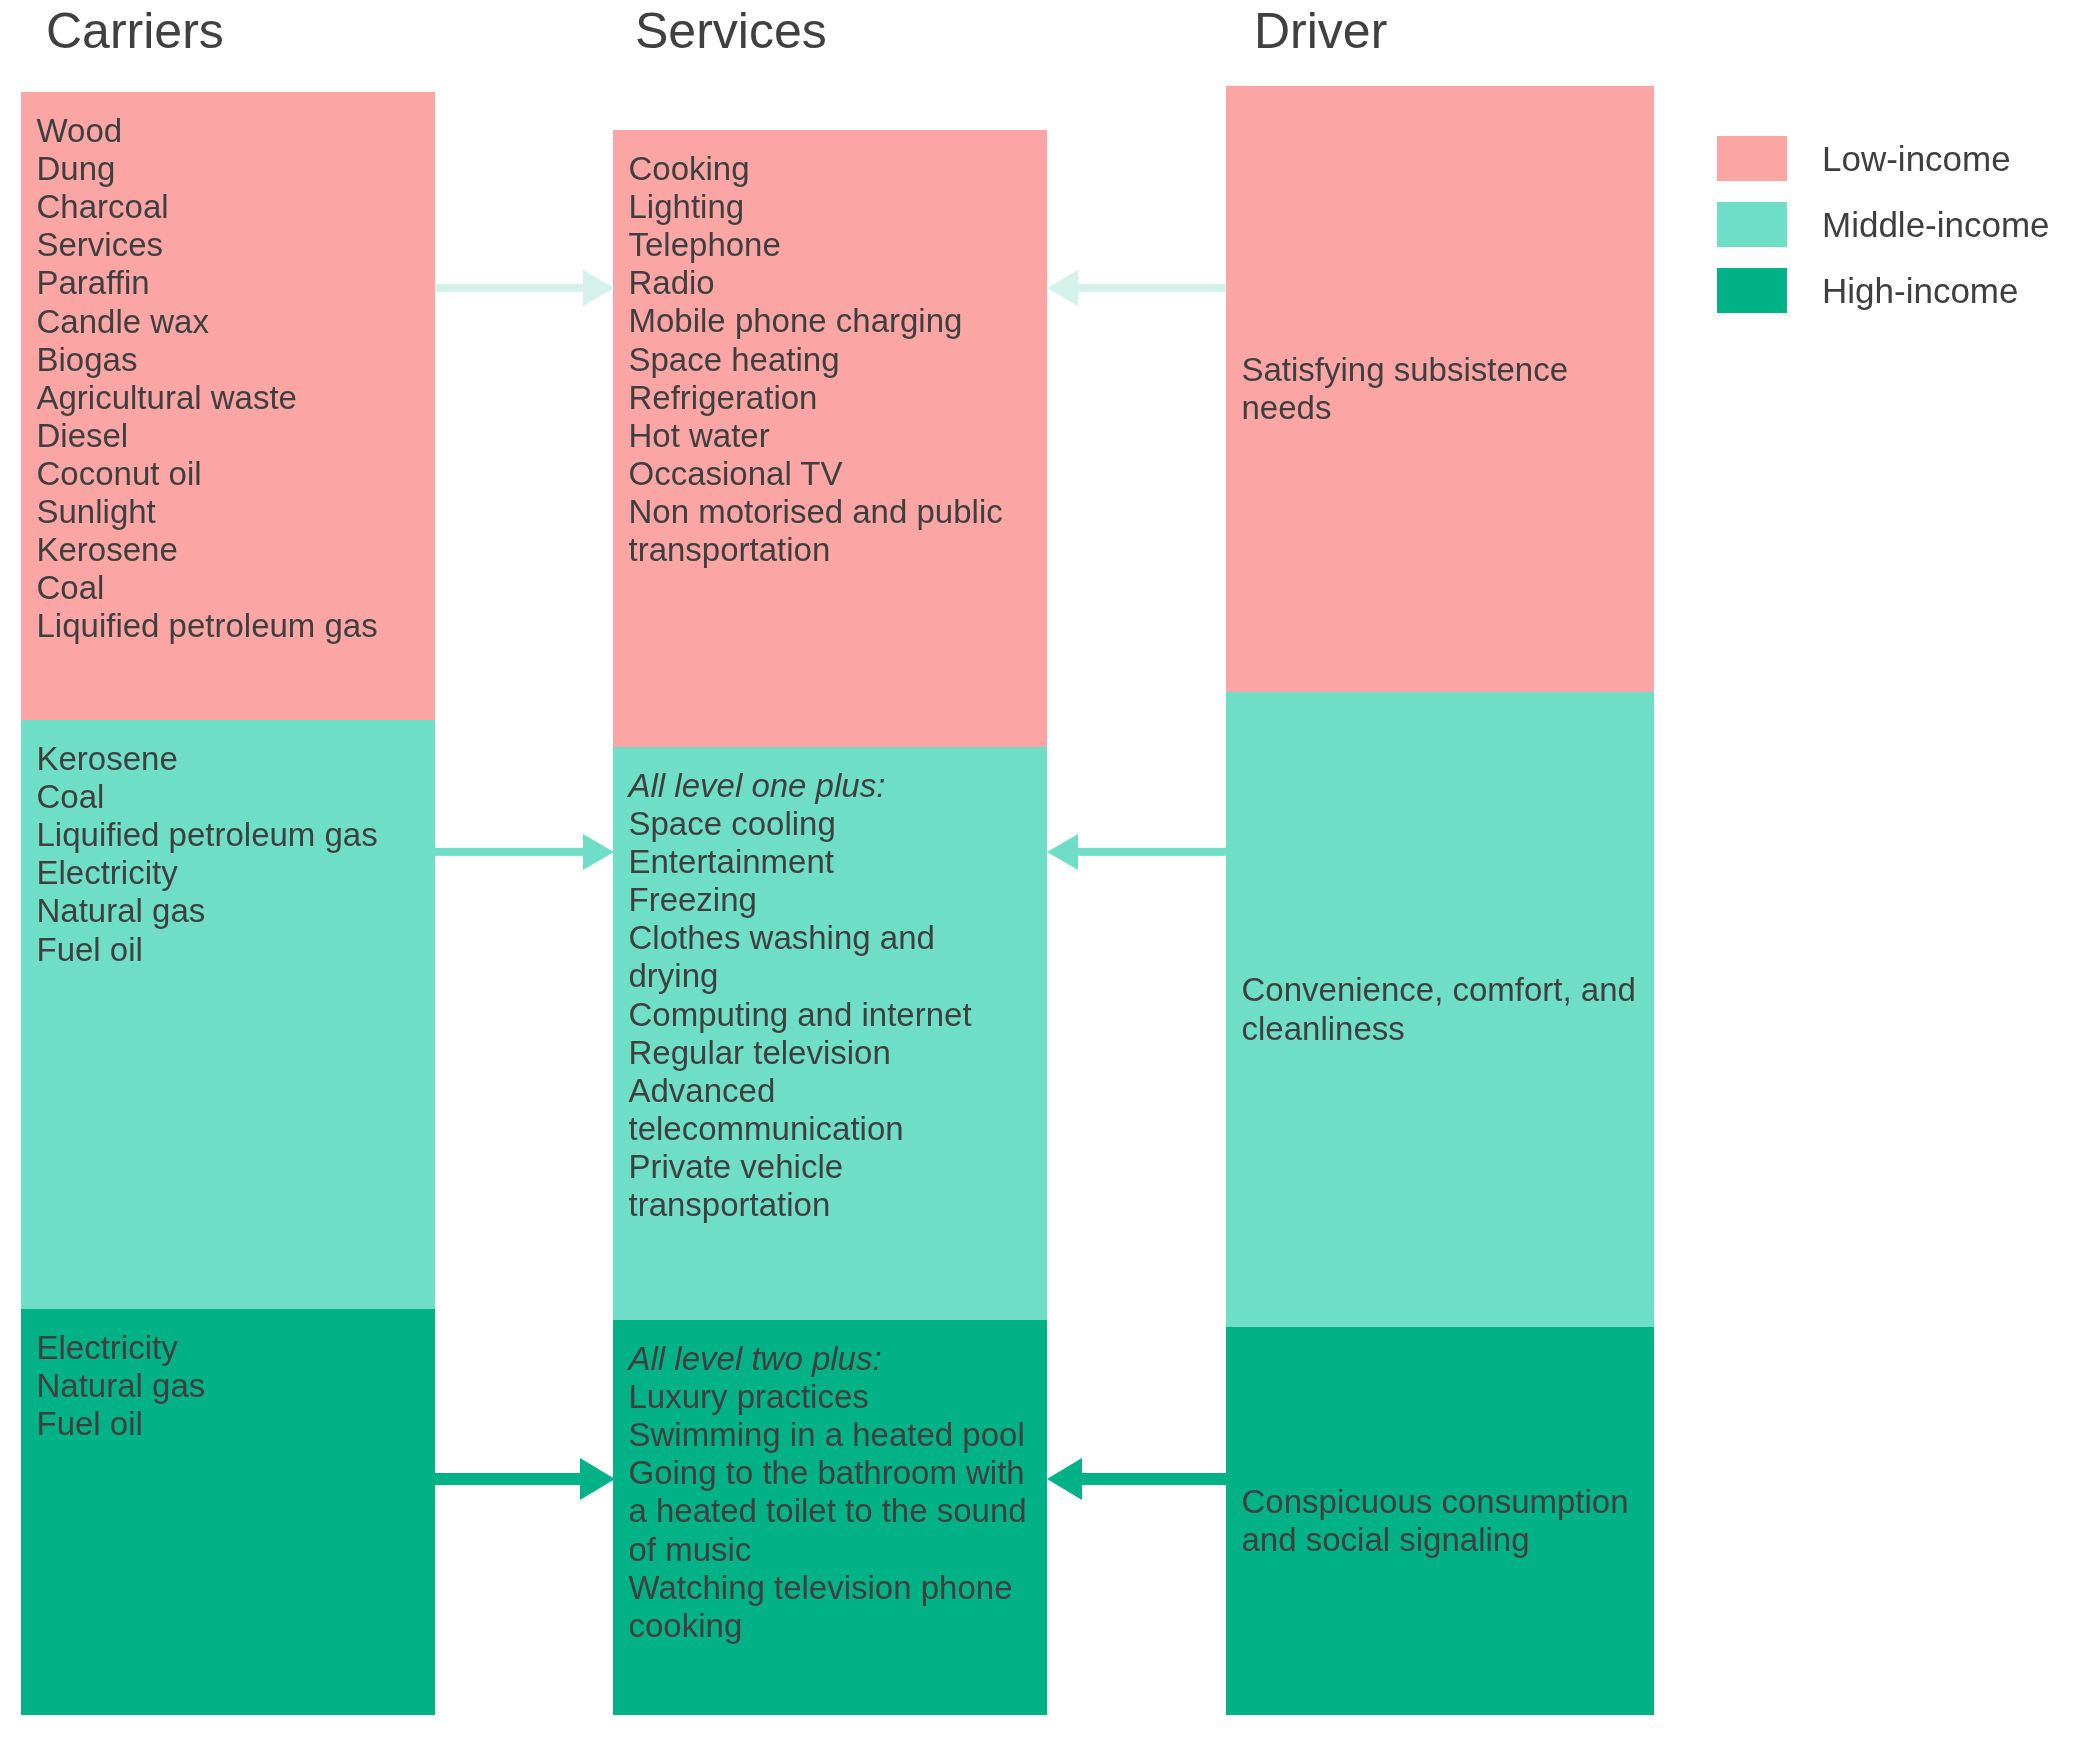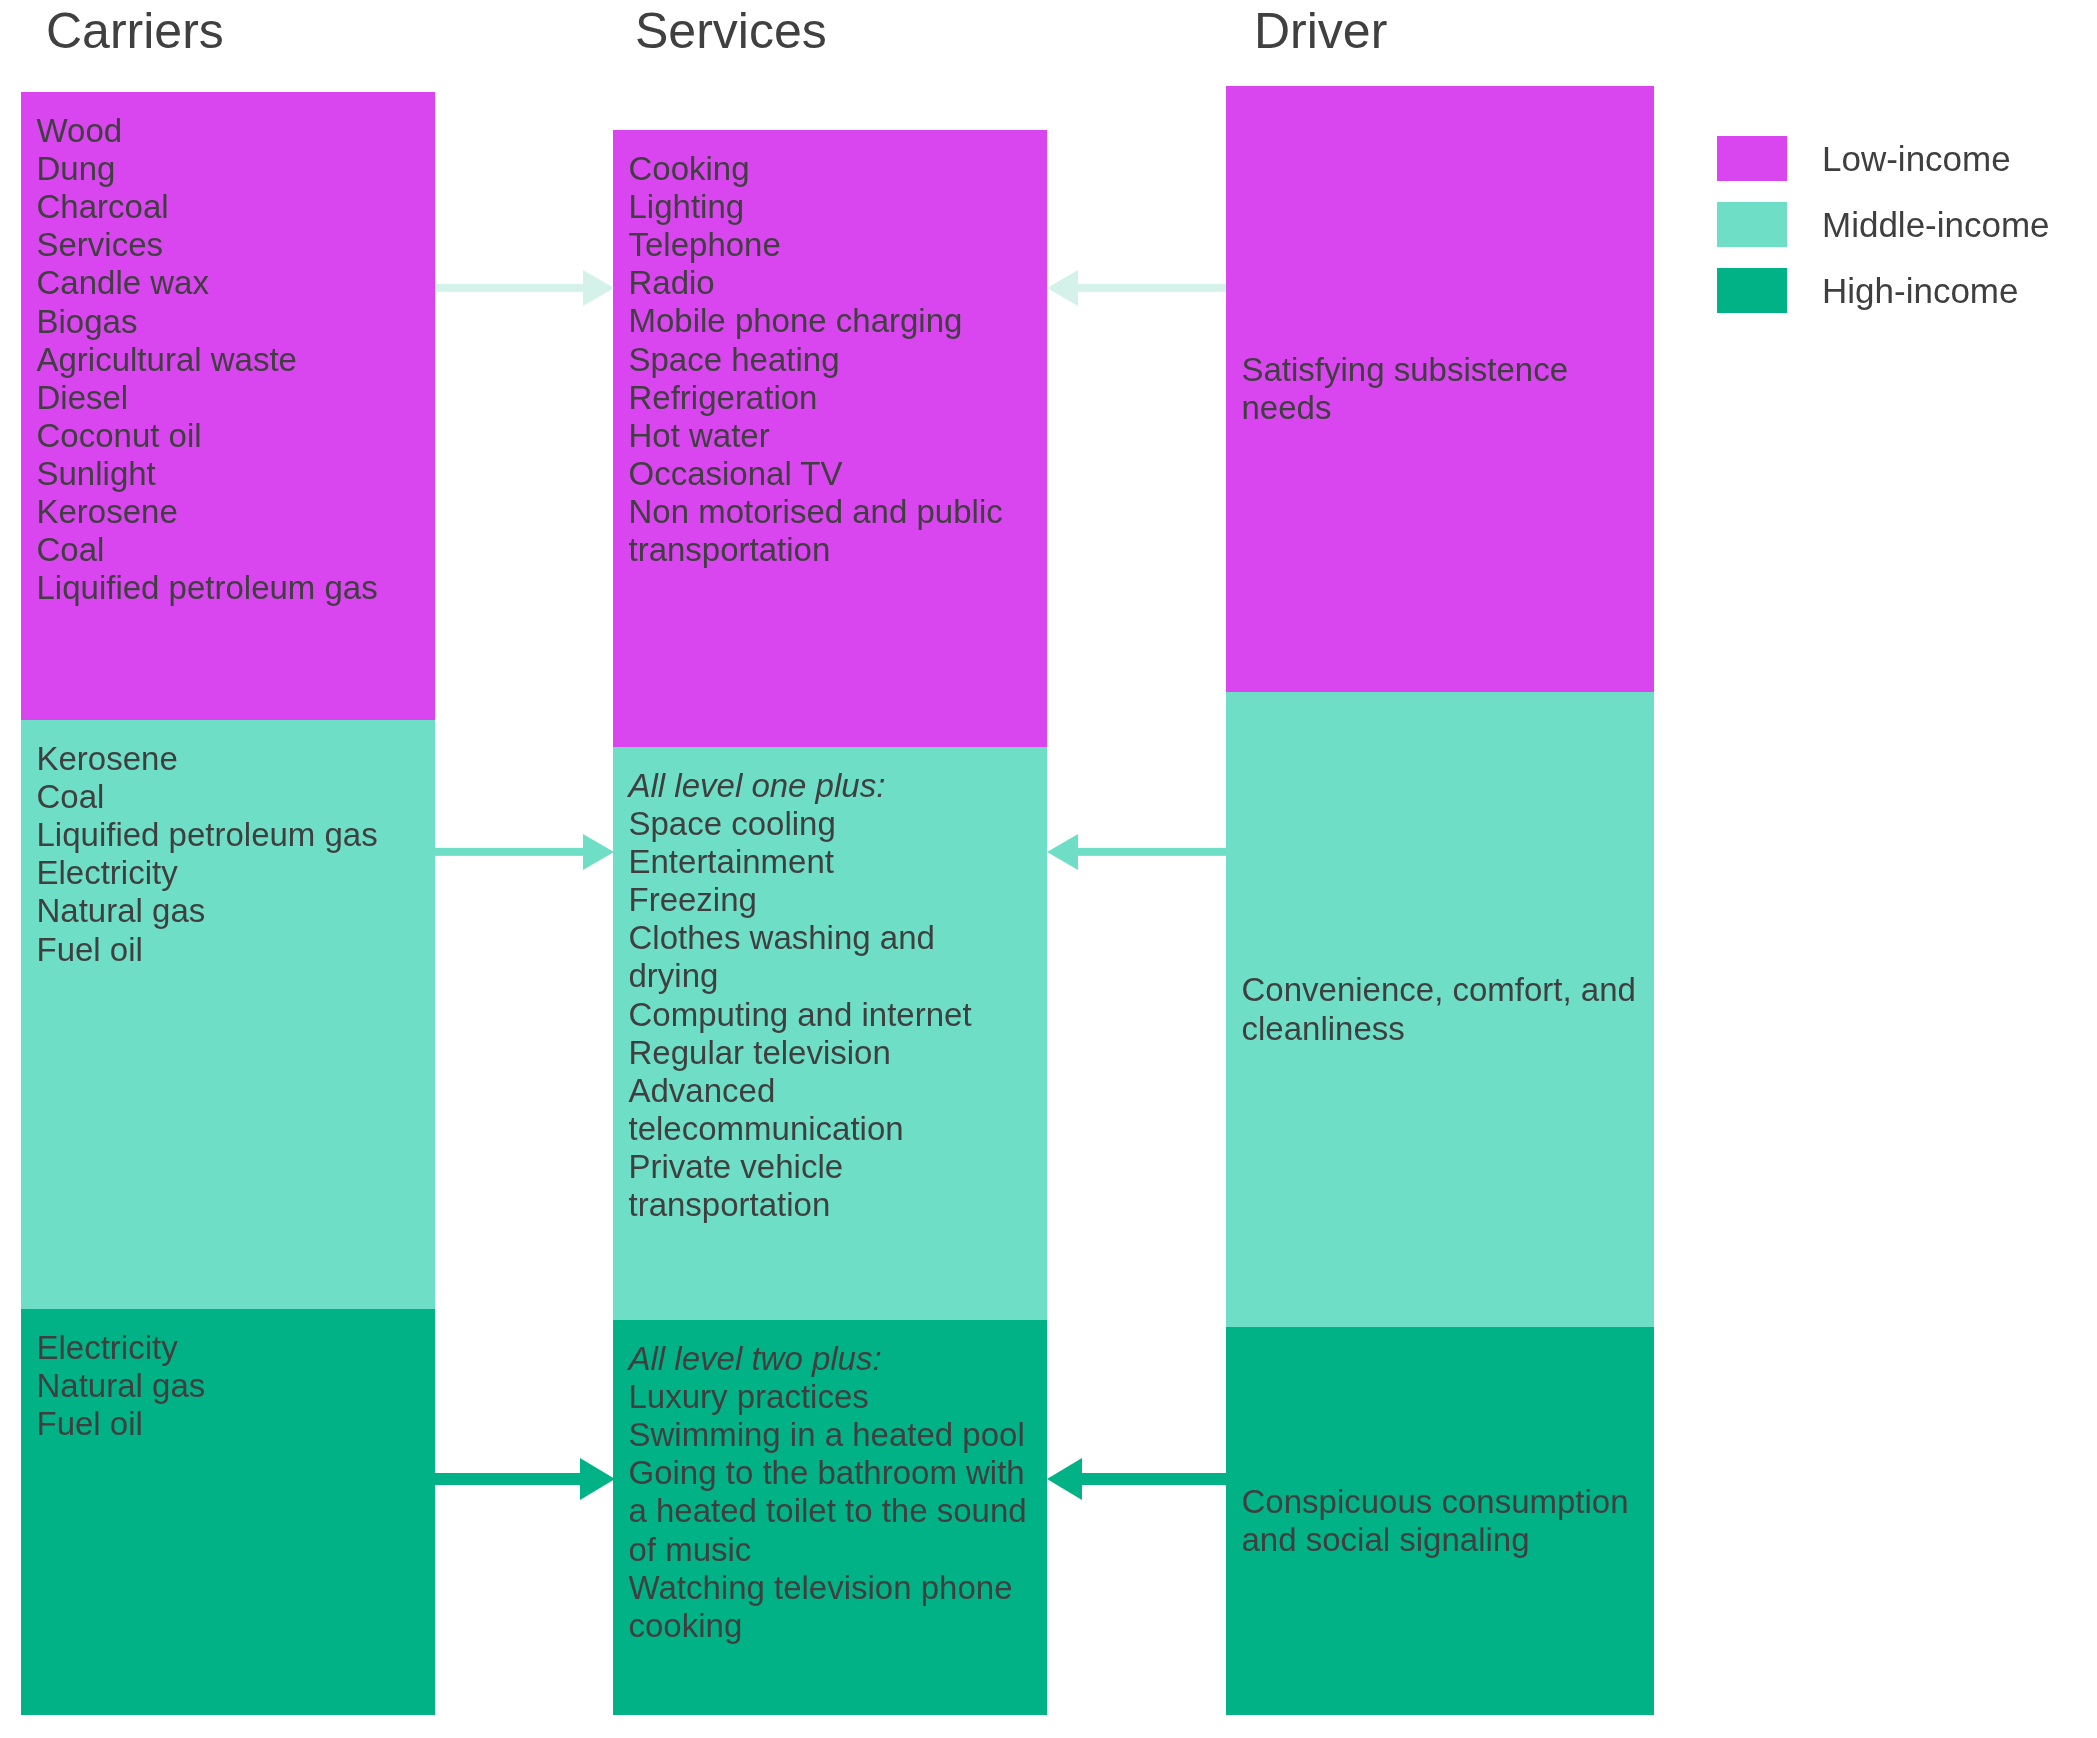--- a/index.html
+++ b/index.html
@@ -55,21 +55,21 @@
     font-size: 33px;
     line-height: 1.155;
     color: #3f3f3f;
     white-space: pre-wrap;
   }
   .item.em {
     font-style: italic;
   }
 
   
-  .lvl-low   { background: #d946ef; }
+  .lvl-low   { background: #fca5a5; }
   .lvl-mid   { background: #6edfc6; }
   .lvl-high  { background: #00b286; }
 
   
   .arrow {
     position: absolute;
     height: 0;
   }
   .arrow .shaft {
     position: absolute;
@@ -125,20 +125,21 @@
 <div class="col-title" style="left:1254px; top:6px;">Driver</div>
 
 <div class="column" style="left:21px; top:92px; width:414px; height:1623px;">
 
   <div class="band lvl-low" style="height:628px;">
     <div class="band-inner">
       <div class="item">Wood</div>
       <div class="item">Dung</div>
       <div class="item">Charcoal</div>
       <div class="item">Services</div>
+      <div class="item">Paraffin</div>
       <div class="item">Candle wax</div>
       <div class="item">Biogas</div>
       <div class="item">Agricultural waste</div>
       <div class="item">Diesel</div>
       <div class="item">Coconut oil</div>
       <div class="item">Sunlight</div>
       <div class="item">Kerosene</div>
       <div class="item">Coal</div>
       <div class="item">Liquified petroleum gas</div>
     </div>

